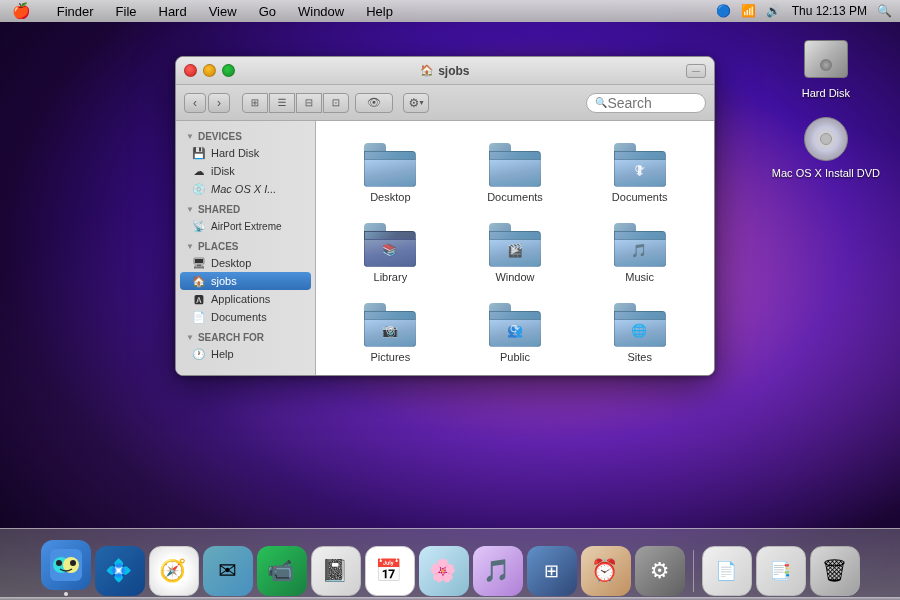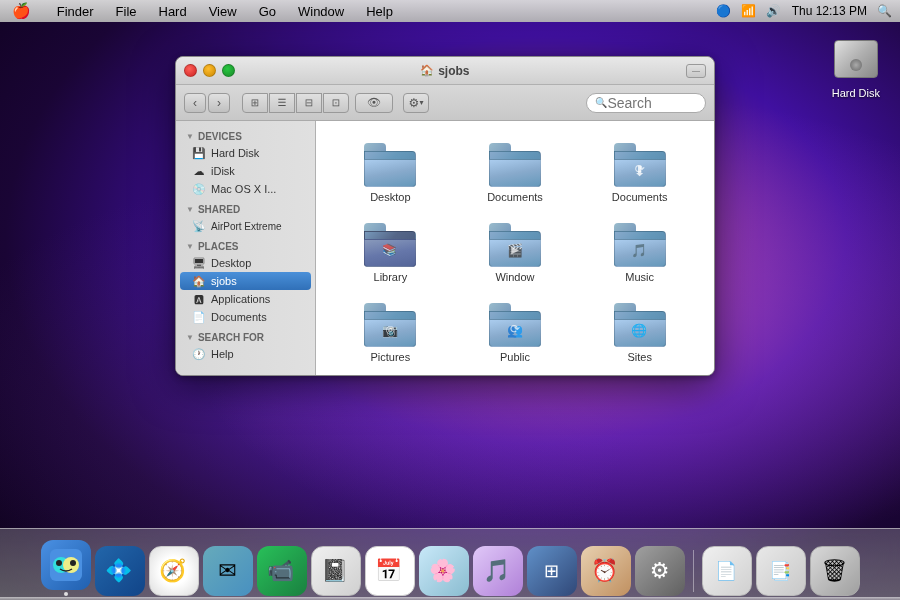--- a/index.html
+++ b/index.html
@@ -530,20 +530,26 @@
   </div>
 </div>
 
 <div class="desktop-icons">
   <div class="desktop-icon">
     <div class="desktop-icon-img">
       <div class="hdd-icon"></div>
     </div>
     <span class="desktop-icon-label">Hard Disk</span>
   </div>
+  <div class="desktop-icon">
+    <div class="desktop-icon-img">
+      <div class="dvd-icon"></div>
+    </div>
+    <span class="desktop-icon-label">Mac OS X Install DVD</span>
+  </div>
 </div>
 
 <div class="finder-window">
 
   <div class="titlebar">
     <div class="traffic-lights">
       <div class="tl-btn tl-close"></div>
       <div class="tl-btn tl-min"></div>
       <div class="tl-btn tl-max"></div>
     </div>
@@ -591,21 +597,21 @@
       <div class="sidebar-item">
         <span class="sidebar-icon">💾</span>
         <span>Hard Disk</span>
       </div>
       <div class="sidebar-item">
         <span class="sidebar-icon">☁</span>
         <span>iDisk</span>
       </div>
       <div class="sidebar-item">
         <span class="sidebar-icon">💿</span>
-        <span style="overflow:hidden; text-overflow:ellipsis; white-space:nowrap; max-width:90px;">Mac OS X I...</span>
+        <span style="overflow:hidden; text-overflow:ellipsis; white-space:nowrap; max-width:90px;font-style:italic;">Mac OS X I...</span>
       </div>
 
       <div class="sidebar-section-header">
         <span class="triangle">▼</span>
         <span>SHARED</span>
       </div>
       <div class="sidebar-item">
         <span class="sidebar-icon">📡</span>
         <span style="font-size:10px;">AirPort Extreme</span>
       </div>

